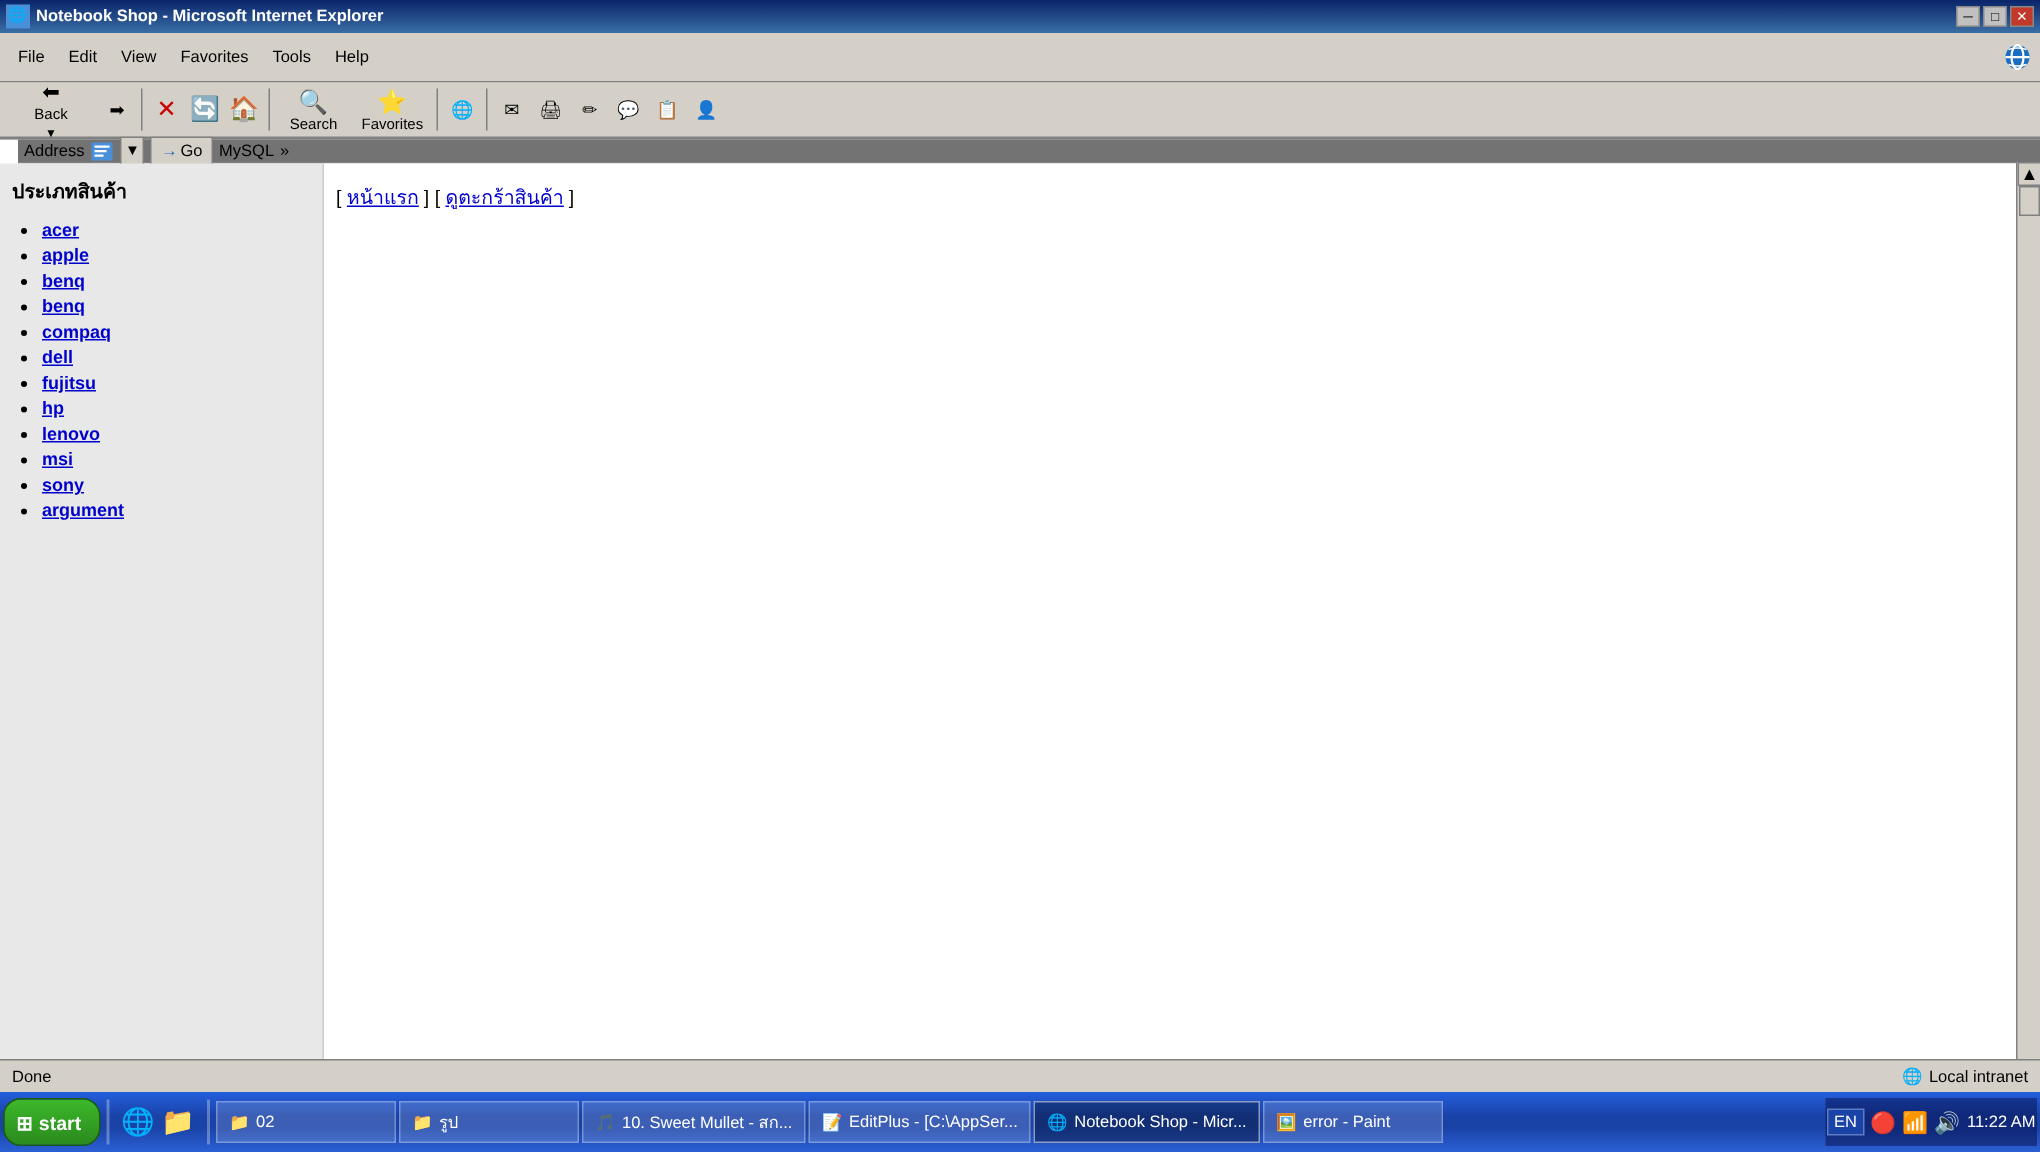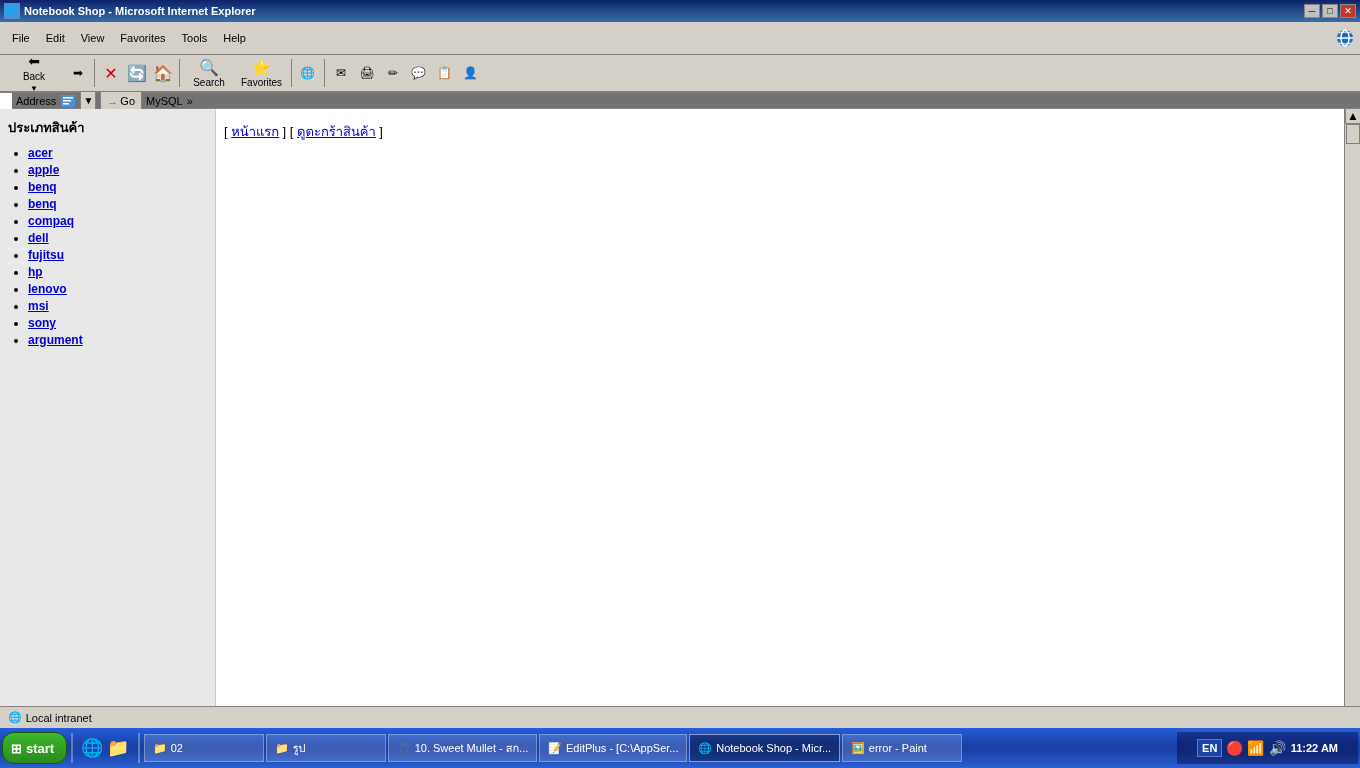--- a/index.html
+++ b/index.html
@@ -332,23 +332,22 @@
     .taskbar-btn.active {
       background: rgba(0,0,0,0.3);
       border: 1px solid rgba(255,255,255,0.5);
     }
     .taskbar-right {
       margin-left: auto;
       display: flex;
       align-items: center;
       background: rgba(0,0,50,0.4);
       height: 32px;
-      padding: 0 20px;
+      padding: 0 1px;
       gap: 4px;
-      font-weight: bold;
     }
     .taskbar-clock {
       color: white;
       font-size: 11px;
     }
     .lang-btn {
       background: #1a43a8;
       border: 1px solid rgba(255,255,255,0.3);
       color: white;
       font-size: 11px;
@@ -537,20 +536,21 @@
     </div>
   </div>
 </div>
 
 <div class="scroll-area">
   <div style="width:16px;height:16px;background:#d4d0c8;border:1px solid #808080;display:flex;align-items:center;justify-content:center;cursor:pointer;">▲</div>
   <div class="scroll-thumb"></div>
 </div>
 
 <div class="status-bar">
+  <span class="status-text">Done</span>
   <div class="status-right">
     <div class="status-zone">
       <span>🌐</span>
       <span>Local intranet</span>
     </div>
   </div>
 </div>
 
 <div class="taskbar">
   <button class="start-btn">

